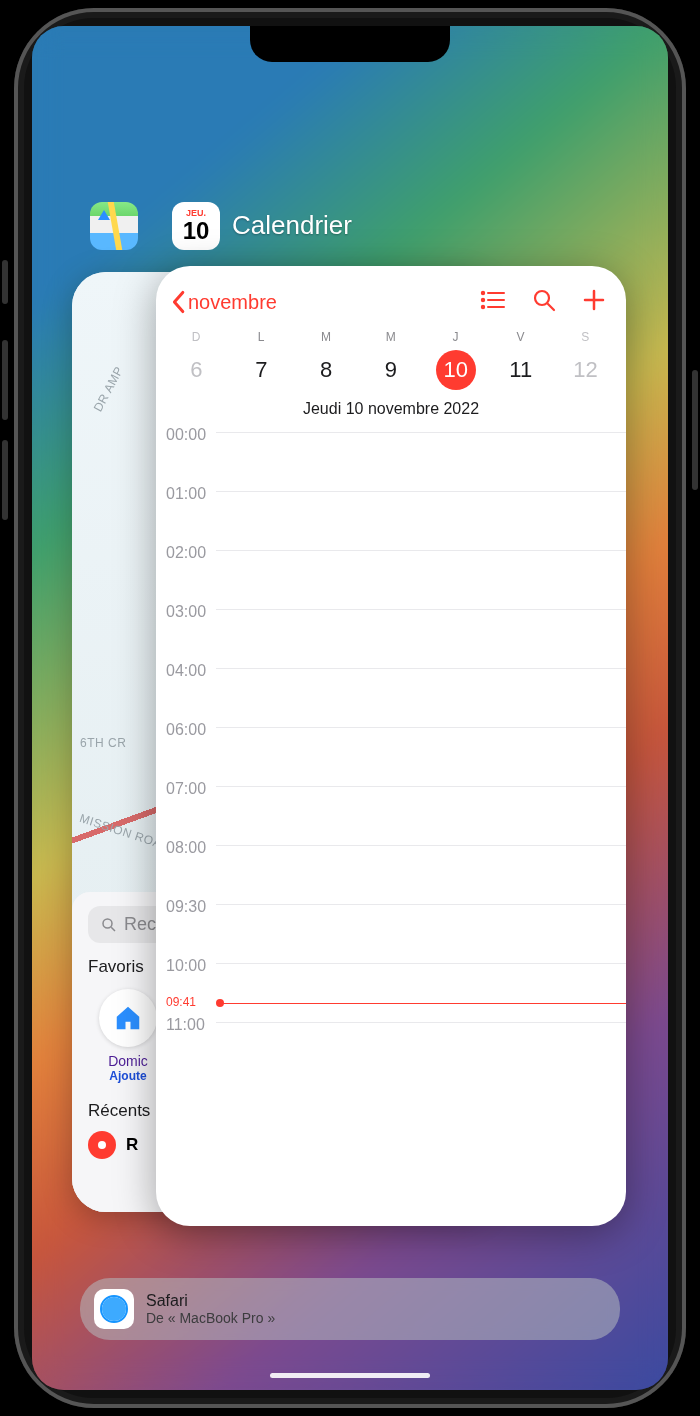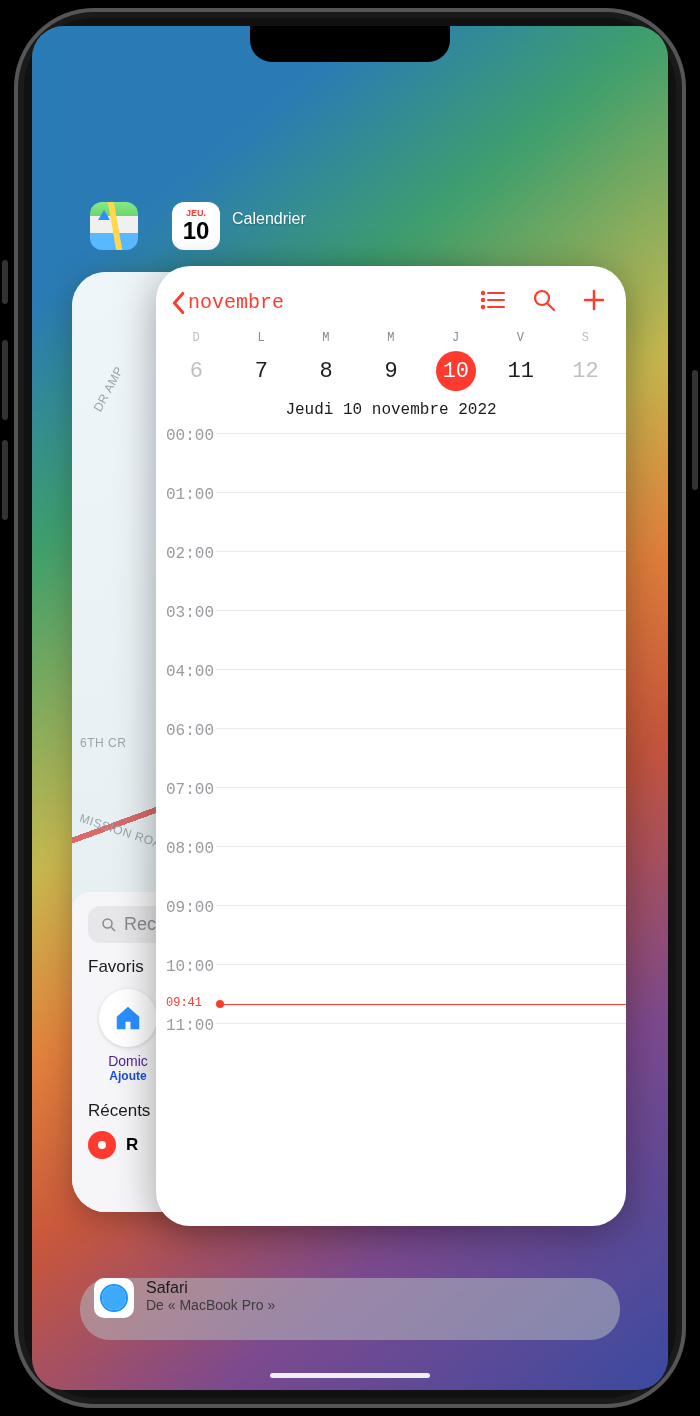--- a/index.html
+++ b/index.html
@@ -71,21 +71,21 @@
   .app-icon-cal {
     position:absolute; top:176px; left:140px;
     width:48px;height:48px;border-radius:12px;background:#fff;
     display:flex;flex-direction:column;align-items:center;justify-content:center;
     font-weight:600;
   }
   .app-icon-cal .dow { color:#ff3b30; font-size:9px; line-height:1; margin-bottom:1px;}
   .app-icon-cal .dn { color:#000; font-size:24px; line-height:1;}
   .app-label {
     position:absolute; top:184px; left:200px;
-    color:#fff; font-size:16px; font-weight:400;
+    color:#fff; font-size:26px; font-weight:400;
     text-shadow:0 1px 2px rgba(0,0,0,0.3);
   }
 
   .maps-card {
     position:absolute;
     top:246px; left:40px;
     width:420px; height:940px;
     border-radius:34px;
     background:#e6eef2;
     overflow:hidden;
@@ -129,21 +129,21 @@
   .maps-road { position:absolute; color:#9aa5ab; font-size:12px; letter-spacing:0.5px;}
 
   .cal-card {
     position:absolute;
     top:240px; left:124px;
     width:470px; height:960px;
     border-radius:34px;
     background:#fff;
     box-shadow:0 8px 40px rgba(0,0,0,0.35);
     overflow:hidden;
-    display:flex; flex-direction:column;font-family:Liberation Mono, monospace;
+    display:flex; flex-direction:column;
   }
   .cal-nav {
     display:flex; align-items:center; justify-content:space-between;
     padding:22px 20px 8px 14px;
   }
   .cal-back { display:flex; align-items:center; color:#ff3b30; font-size:20px;}
   .cal-back svg { width:16px;height:24px; margin-right:2px;}
   .cal-actions { display:flex; gap:26px; align-items:center;}
   .cal-actions .ic { color:#ff3b30; }
   .dow-row, .date-row {
@@ -196,21 +196,21 @@
     padding:14px 20px 16px; color:#ff3b30; font-size:18px;
   }
 
   .handoff {
     position:absolute;
     left:48px; right:48px; bottom:50px;
     height:62px;
     border-radius:30px;
     background:rgba(180,185,190,0.55);
     backdrop-filter: blur(6px);
-    display:flex; gap:12px;
+    display:flex; align-items:center; gap:12px;
     padding:0 14px;
   }
   .handoff .icon {
     width:40px;height:40px;border-radius:10px;background:#fff;
     display:flex;align-items:center;justify-content:center;
   }
   .handoff .txt { line-height:1.2;}
   .handoff .t1 { font-size:16px; color:#1c1c1e; font-weight:500;}
   .handoff .t2 { font-size:14px; color:#3c3c3e;}
 
@@ -347,21 +347,21 @@
             <div class="hour-row">
               <span class="hl">06:00</span>
             </div>
             <div class="hour-row">
               <span class="hl">07:00</span>
             </div>
             <div class="hour-row">
               <span class="hl">08:00</span>
             </div>
             <div class="hour-row">
-              <span class="hl">09:00</span>
+              <span class="hl">09:30</span>
             </div>
             <div class="hour-row">
               <span class="hl">10:00</span>
             </div>
             <div class="hour-row">
               <span class="hl">11:00</span>
             </div>
             <div class="now-line" style="top: 579.12px;">
               <span class="t">09:41</span>
               <span class="dot"></span>

